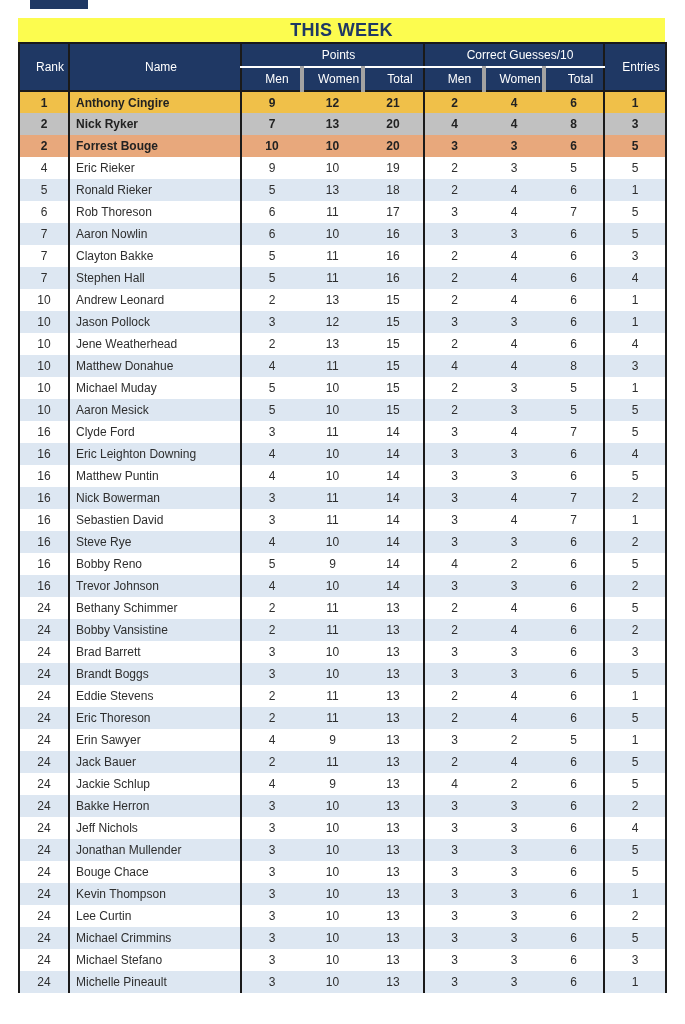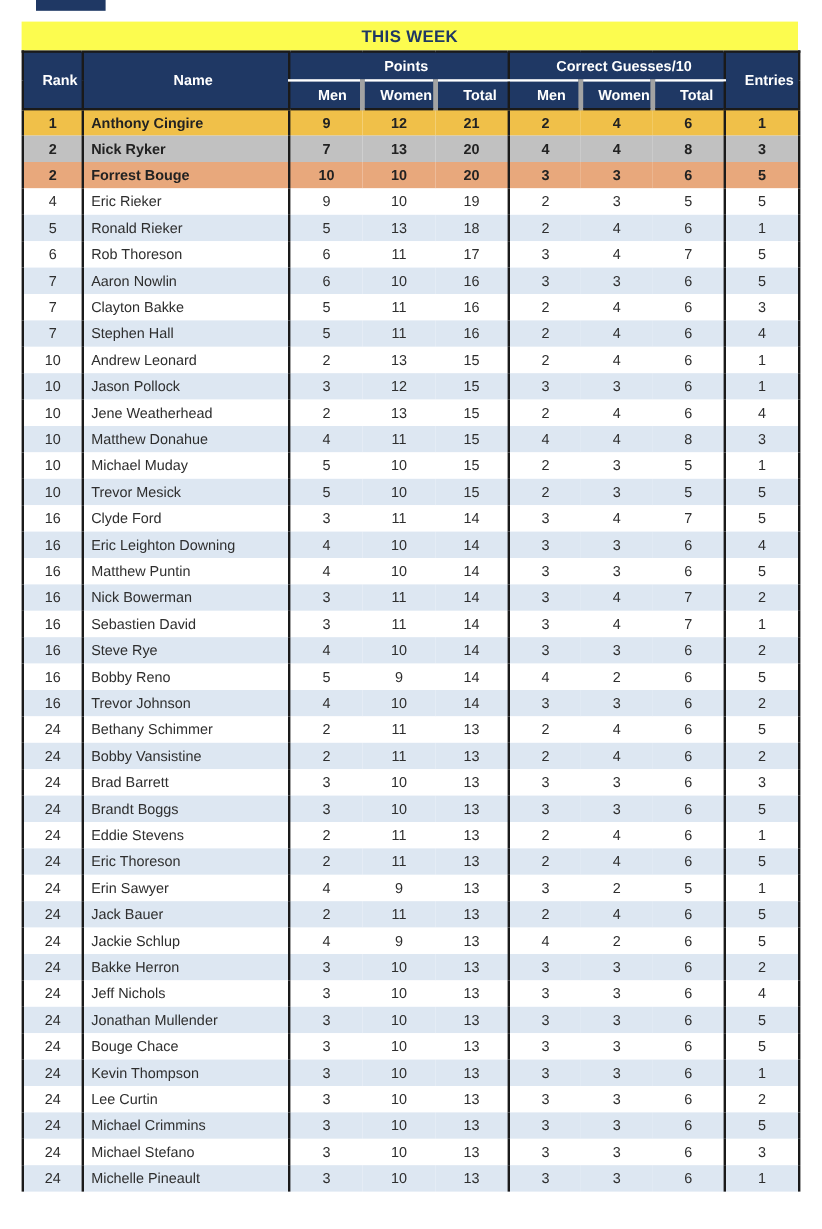--- a/index.html
+++ b/index.html
@@ -16,21 +16,21 @@
     background: var(--c-navy, #1F3864);
   }
   .sheet {
     position: absolute; left: 18px; top: 18px;
     width: 647px;
   }
   .banner {
     width: 100%; height: 24px;
     background: var(--c-yellow, #FCFC4F);
     display: flex; align-items: center; justify-content: center;
-    font-weight: bold; font-size: 14px;
+    font-weight: bold; font-size: 18px;
     color: var(--c-navy, #1F3864);
     letter-spacing: 0.3px;
   }
   table.board {
     width: 100%;
     border-collapse: collapse;
     table-layout: fixed;
     border-left: 2px solid var(--c-line, #1a1a1a);
     border-right: 2px solid var(--c-line, #1a1a1a);
     border-top: 2px solid var(--c-line, #1a1a1a);
@@ -41,21 +41,21 @@
   col.w-pwomen  { width: 61px; }
   col.w-ptotal  { width: 61px; }
   col.w-gmen    { width: 60px; }
   col.w-gwomen  { width: 60px; }
   col.w-gtotal  { width: 60px; }
   col.w-entries { width: 62px; }
 
   thead th {
     background: var(--c-navy, #1F3864);
     color: #ffffff;
-    font-size: 12px; font-weight: bold;
+    font-size: 12px; font-weight: normal;
     height: 24px;
     text-align: center; vertical-align: middle;
     border-bottom: 2px solid var(--c-line, #1a1a1a);
     padding-left: 12px;
   }
   thead th.group { border-bottom: 2px solid #ffffff; }
   thead th.bl-black { border-left: 2px solid var(--c-line, #1a1a1a); }
   thead th.bl-white { border-left: 4px solid #a3a3a3; margin-left: 10px; }
 
   tbody td {
@@ -263,21 +263,21 @@
           <td class="bl-black">5</td>
           <td>10</td>
           <td>15</td>
           <td class="bl-black">2</td>
           <td>3</td>
           <td>5</td>
           <td class="bl-black">1</td>
         </tr>
         <tr class="row-blue">
           <td>10</td>
-          <td class="c-name bl-black">Trevor Mesick</td>
+          <td class="c-name bl-black">Aaron Mesick</td>
           <td class="bl-black">5</td>
           <td>10</td>
           <td>15</td>
           <td class="bl-black">2</td>
           <td>3</td>
           <td>5</td>
           <td class="bl-black">5</td>
         </tr>
         <tr class="row-white">
           <td>16</td>

